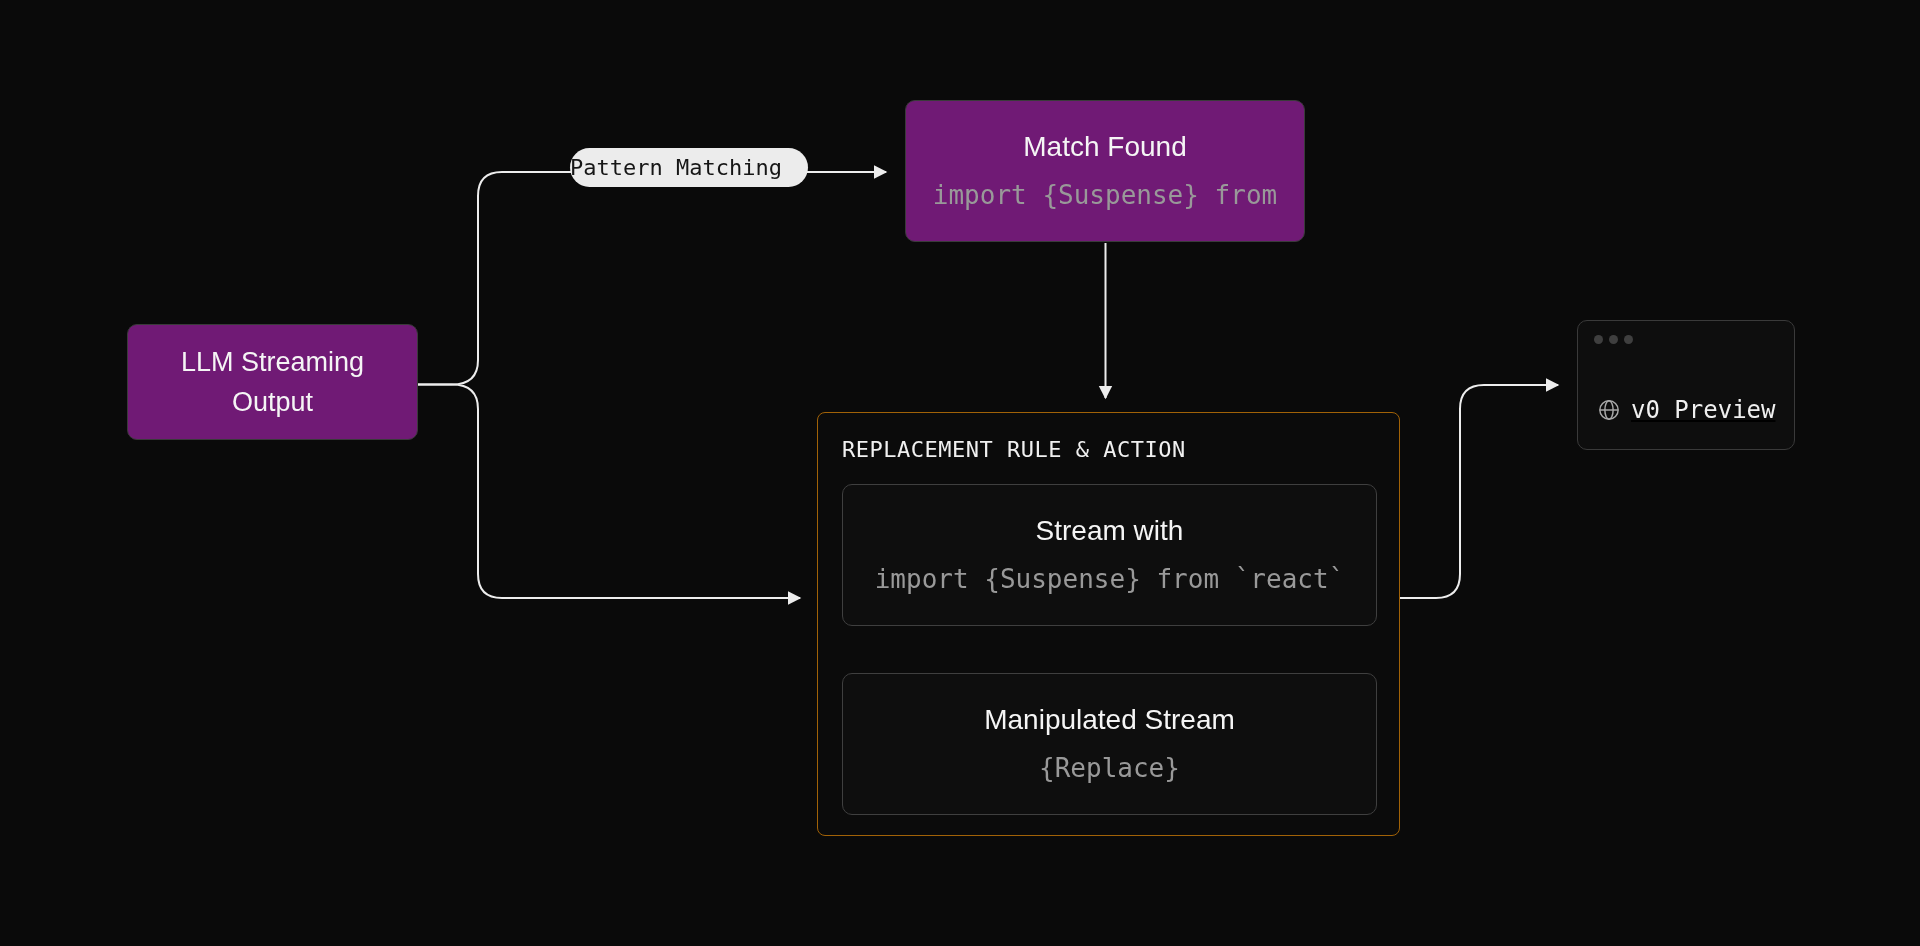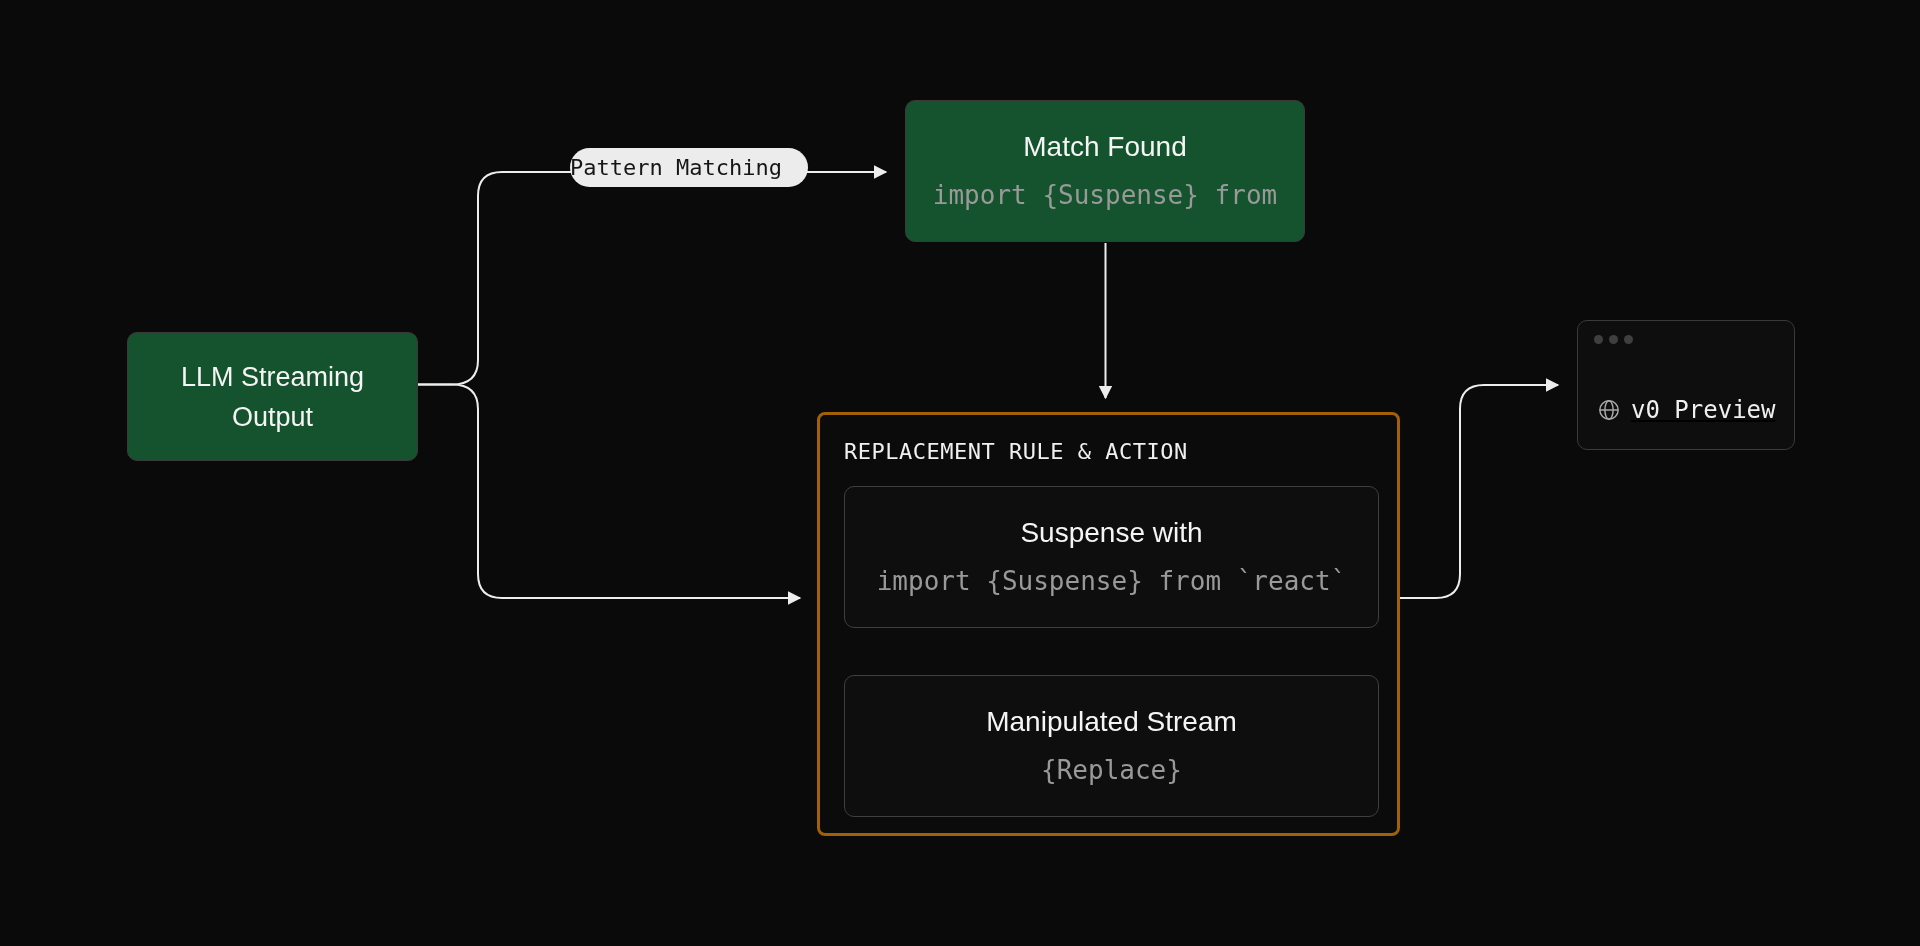--- a/index.html
+++ b/index.html
@@ -16,21 +16,21 @@
     font-family: "Liberation Sans", sans-serif;
   }
   .edge-layer {
     position: absolute;
     inset: 0;
     width: 1920px;
     height: 946px;
   }
   .node {
     position: absolute;
-    background: #14532d;
+    background: #701a75;
     border: 1px solid #3a3a3a;
     border-radius: 10px;
     box-sizing: border-box;
     display: flex;
     flex-direction: column;
     align-items: center;
     justify-content: center;
   }
   .node-title {
     font-size: 28px;
@@ -42,22 +42,22 @@
   .node-code {
     font-family: "DejaVu Sans Mono", monospace;
     font-size: 26px;
     color: #999999;
     line-height: 34px;
     margin-top: 14px;
     white-space: pre;
     text-align: left;
   }
   .llm-node {
-    left: 127px; top: 332px;
-    width: 291px; height: 129px;
+    left: 127px; top: 324px;
+    width: 291px; height: 116px;
   }
   .llm-node .node-title {
     font-size: 27px;
     line-height: 40px;
     padding: 0 34px;
   }
   .match-node {
     left: 905px; top: 100px;
     width: 400px; height: 142px;
   }
@@ -73,21 +73,21 @@
     font-family: "DejaVu Sans Mono", monospace;
     font-size: 22px;
     color: #161616;
     box-sizing: border-box;
     z-index: 3;
   }
   .group {
     position: absolute;
     left: 817px; top: 412px;
     width: 583px; height: 424px;
-    border: 3px solid #a16207;
+    border: 1px solid #a16207;
     border-radius: 8px;
     background: #0b0b0b;
     box-sizing: border-box;
   }
   .group-header {
     position: absolute;
     left: 24px; top: 24px;
     font-family: "DejaVu Sans Mono", monospace;
     font-size: 22px;
     color: #f0f0f0;
@@ -185,21 +185,21 @@
 
   <div class="node match-node">
     <div class="node-title">Match Found</div>
     <div class="node-code">import {Suspense} from</div>
   </div>
 
   <div class="group">
     <div class="group-header">REPLACEMENT RULE &amp; ACTION</div>
 
     <div class="inner-node replace">
-      <div class="node-title">Suspense with</div>
+      <div class="node-title">Stream with</div>
       <div class="node-code">import {Suspense} from `react`</div>
     </div>
 
     <div class="inner-node stream">
       <div class="node-title">Manipulated Stream</div>
       <div class="node-code">{Replace}</div>
     </div>
   </div>
 
   <div class="preview-node">

